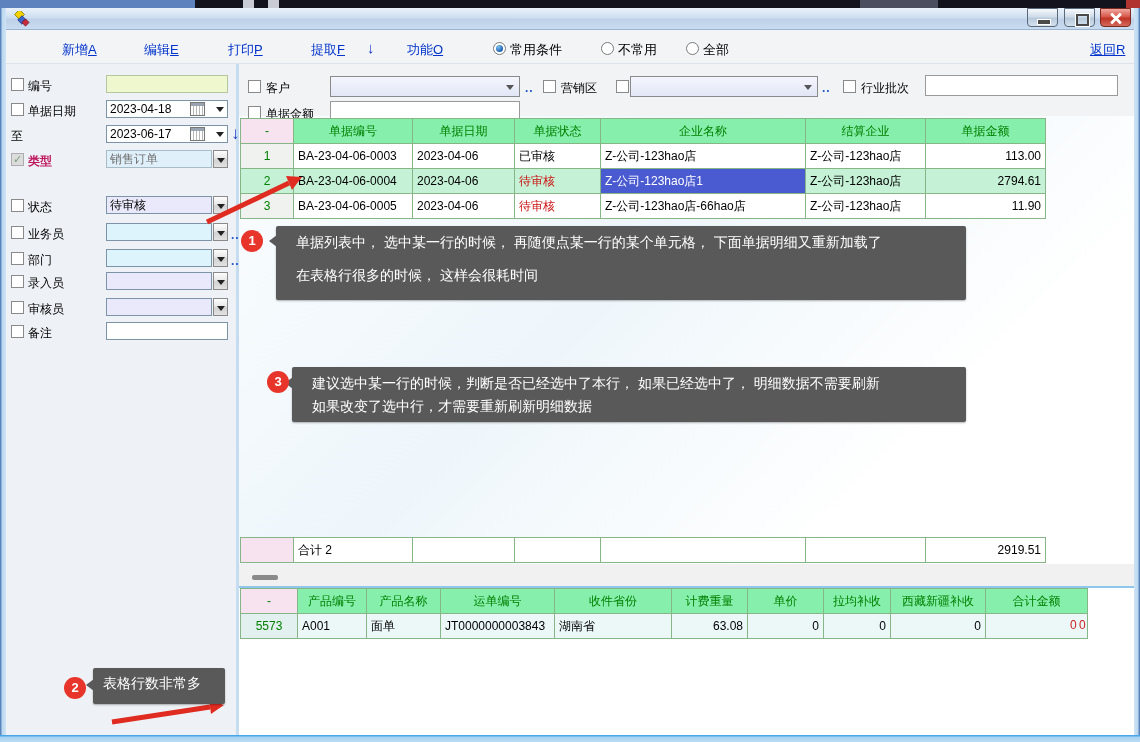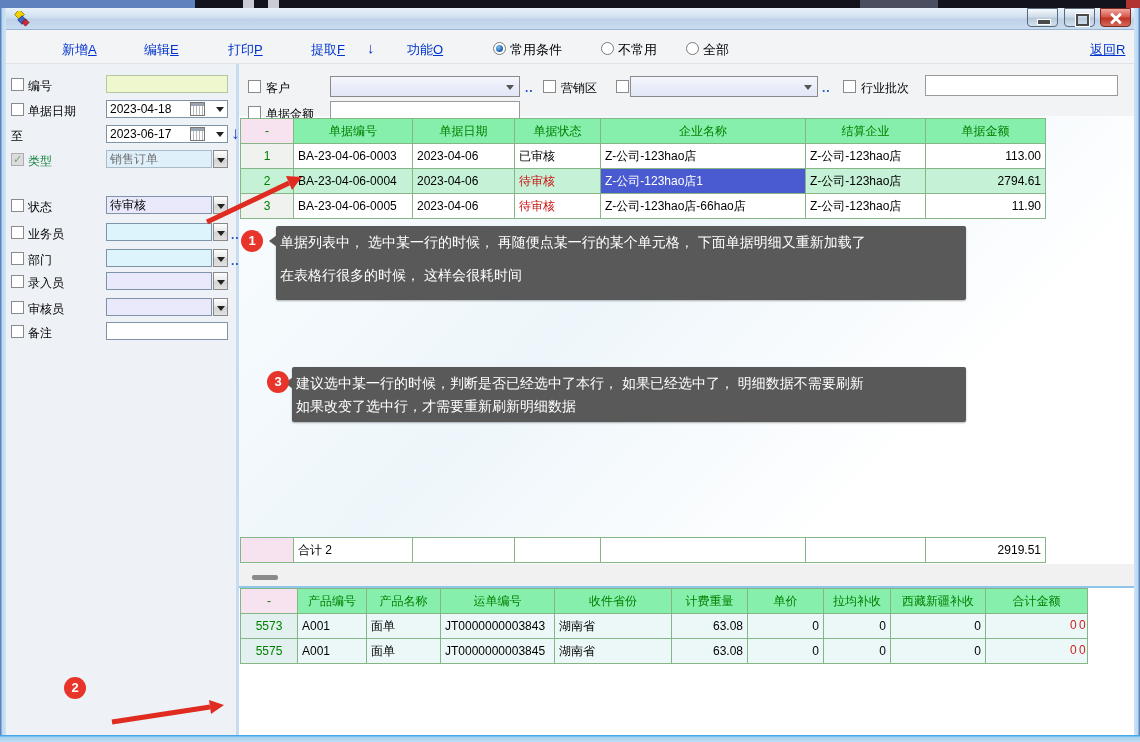--- a/index.html
+++ b/index.html
@@ -48,21 +48,21 @@
   .grid-zone    { position:absolute; left:239px; top:116px; width:895px; height:448px; background:linear-gradient(135deg,#fafdff 0%,#eef6fb 40%,#ffffff 75%); }
   .split-band   { position:absolute; left:239px; top:564px; width:895px; height:22px;  background:#f1f1f1; }
   .split-dash   { position:absolute; left:252px; top:575px; width:26px;  height:5px;   background:#8a8a8a; border-radius:2px; cursor:row-resize; }
   .split-line   { position:absolute; left:239px; top:586px; width:895px; height:2px;   background:#8ec6ec; }
   .bottom-zone  { position:absolute; left:239px; top:588px; width:895px; height:147px; background:#ffffff; }
 
   
   .cb { position:absolute; width:13px; height:13px; border:1px solid #8a8a8a; background:#fff; cursor:pointer; }
   .cb.dis { background:#dcdcdc; border-color:#adadad; color:#7da07d; font-size:11px; line-height:11px; text-align:center; }
   .flabel { position:absolute; font-size:12px; color:#000; white-space:nowrap; }
-  .flabel.dis { color:#15803d; }
+  .flabel.dis { color:#be185d;font-weight:bold; }
   .field { position:absolute; height:18px; border:1px solid #7d93a8; background:#fff; font-size:12px; line-height:16px; padding:0 3px; overflow:hidden; white-space:nowrap; }
   .field.noborder { border-color:#b5c79e; }
   .combo-btn { position:absolute; width:15px; height:18px; border:1px solid #8a8a8a;
     background:linear-gradient(180deg,#fdfdfd,#e8e8e8 45%,#d2d2d2 55%,#e2e2e2); cursor:pointer; }
   .combo-btn .tri { display:block; width:0; height:0; margin:7px auto 0; border:4px solid transparent; border-top:5px solid #222; border-bottom:none; }
   .calbtn { position:absolute; width:15px; height:14px; cursor:pointer; border:1px solid #777; background:
     linear-gradient(#9aa4b0,#9aa4b0) 0 0/13px 3px no-repeat,
     repeating-linear-gradient(90deg,#fff 0 2px,#b8b8b8 2px 3px),
     repeating-linear-gradient(#fff 0 2px,#b8b8b8 2px 3px); }
   .dots { position:absolute; color:#2255cc; font-weight:bold; font-size:12px; letter-spacing:1px; cursor:pointer; }
@@ -92,21 +92,21 @@
       linear-gradient(#999,#999),linear-gradient(#999,#999),linear-gradient(#c22,#c22),
       linear-gradient(#999,#999);
     background-repeat:no-repeat;
     background-size:1px 100%;
     background-position:9.09% 0,18.18% 0,27.27% 0,36.36% 0,45.45% 0,54.54% 0,63.63% 0,72.72% 0,81.81% 0,90.9% 0; }
   td.ledger .dg { position:absolute; top:4px; width:9%; text-align:center; color:#cc2222; font-size:12px; }
   td.ledger .dg.d1 { left:82%; }
   td.ledger .dg.d2 { left:91%; }
 
   
-  .tip { position:absolute; background:#595959; color:#fff; font-size:14px; border-radius:2px; padding:8px 4px; z-index:50; box-shadow:0 1px 2px rgba(0,0,0,.3); }
+  .tip { position:absolute; background:#595959; color:#fff; font-size:14px; border-radius:2px; padding:8px 20px; z-index:50; box-shadow:0 1px 2px rgba(0,0,0,.3); }
   .tip .tail { position:absolute; left:-7px; width:0; height:0; border-top:6px solid transparent; border-bottom:6px solid transparent; border-right:8px solid #595959; }
   .tip .l2 { margin-top:15px; }
   .tip3 .l2 { margin-top:5px; }
   .numcircle { position:absolute; width:22px; height:22px; border-radius:50%; background:#e8352b; color:#fff; font-size:13px; font-weight:bold; text-align:center; line-height:22px; z-index:51; }
   svg.arrows { position:absolute; left:0; top:0; z-index:49; pointer-events:none; }
 </style>
 </head>
 <body>
 
 <div class="win">
@@ -352,52 +352,41 @@
       <td>湖南省</td>
       <td class="num">63.08</td>
       <td class="num">0</td>
       <td class="num">0</td>
       <td class="num">0</td>
       <td class="ledger">
             <span class="dg d1">0</span>
             <span class="dg d2">0</span>
           </td>
     </tr>
-    <tr class="tint">
-      <td class="rowhd">5575</td>
-      <td>A001</td>
-      <td>面单</td>
-      <td>JT0000000003845</td>
-      <td>湖南省</td>
-      <td class="num">63.08</td>
-      <td class="num">0</td>
-      <td class="num">0</td>
-      <td class="num">0</td>
-      <td class="ledger">
-            <span class="dg d1">0</span>
-            <span class="dg d2">0</span>
-          </td>
-    </tr>
   </tbody>
     </table>
 
   <div class="tip" style="left:276px;top:226px;width:690px;height:74px">
     <span class="tail" style="top:9px"></span>
     <div>单据列表中， 选中某一行的时候， 再随便点某一行的某个单元格， 下面单据明细又重新加载了</div>
     <div class="l2">在表格行很多的时候， 这样会很耗时间</div>
   </div>
   <div class="numcircle" style="left:241px;top:230px">1</div>
 
   <div class="tip tip3" style="left:292px;top:367px;width:674px;height:55px">
     <span class="tail" style="top:10px"></span>
     <div>建议选中某一行的时候，判断是否已经选中了本行， 如果已经选中了， 明细数据不需要刷新</div>
     <div class="l2">如果改变了选中行，才需要重新刷新明细数据</div>
   </div>
   <div class="numcircle" style="left:267px;top:371px">3</div>
 
+  <div class="tip" style="left:93px;top:668px;width:132px;height:36px;padding:7px 10px">
+    <span class="tail" style="top:11px"></span>
+    <div>表格行数非常多</div>
+  </div>
   <div class="numcircle" style="left:64px;top:677px">2</div>
 
   <svg class="arrows" width="1140" height="742">
     <g>
       <line x1="207" y1="222" x2="289" y2="183" stroke="#e02b20" stroke-width="5"></line>
       <polygon points="302,177 292,190 286,176" fill="#e02b20"></polygon>
     </g>
     <g>
       <line x1="112" y1="722" x2="210" y2="707" stroke="#e02b20" stroke-width="5"></line>
       <polygon points="224,705 211,714 209,700" fill="#e02b20"></polygon>

